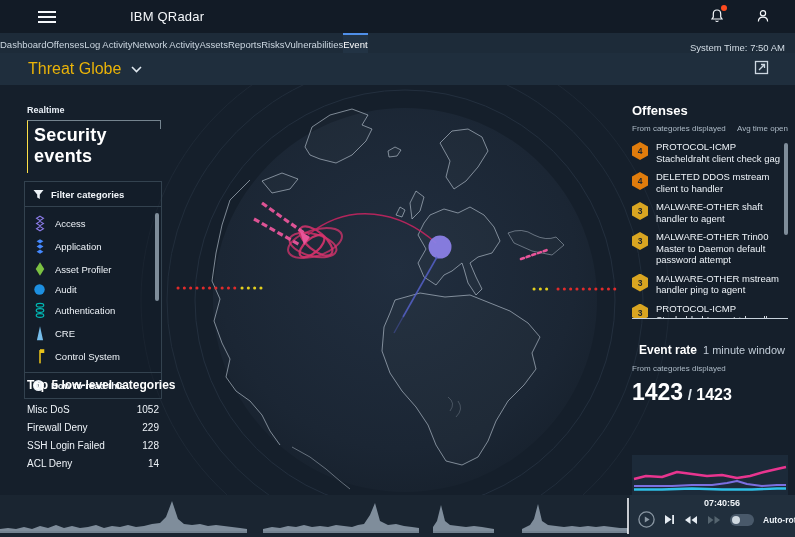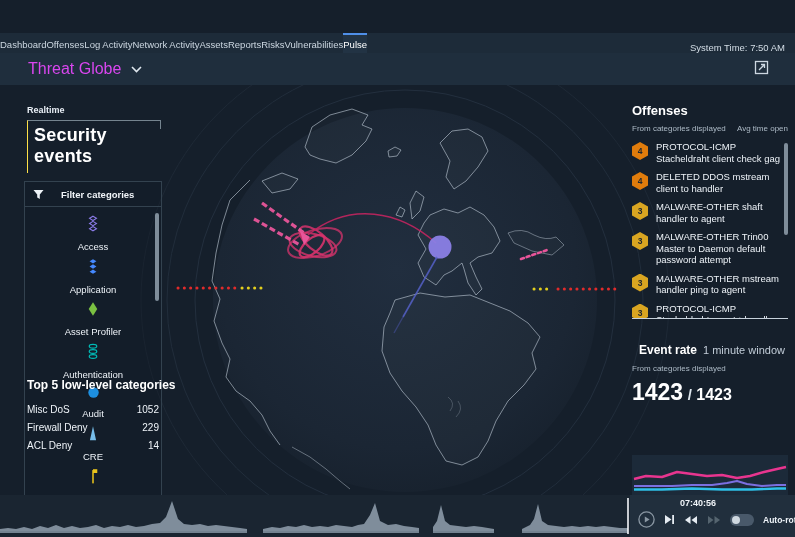--- a/index.html
+++ b/index.html
@@ -22,39 +22,39 @@
   .navbar { position:absolute; left:0; top:33px; width:795px; height:20px; background:#1d2b39;
     display:flex; align-items:stretch; font-size:9.5px; }
   .tabs { display:flex; }
   .tab { padding:0 0; display:flex; align-items:center; color:#ccd7e1; cursor:pointer; border-top:2px solid transparent; }
   .tab.active { color:#ffffff; border-top:2px solid #4f8fe8; background:#223344; }
   .sys-time { position:absolute; right:10px; top:4px; height:20px; display:flex; align-items:center; color:#d3dde6; font-size:9.5px; }
 
   
   .view-header { position:absolute; left:0; top:53px; width:795px; height:32px; background:#1f2e3d;
     display:flex; align-items:center; }
-  .view-title { margin-left:28px; font-size:16px; color:#d946ef; display:flex; align-items:center; gap:10px; cursor:pointer; }
+  .view-title { margin-left:28px; font-size:16px; color:#eab308; display:flex; align-items:center; gap:10px; cursor:pointer; }
   .launch-btn { position:absolute; right:26px; top:7px; cursor:pointer; }
 
   
   .main { position:absolute; left:0; top:85px; width:795px; height:410px; background:#151f2b; overflow:hidden; }
   .globe-svg { position:absolute; left:0; top:0; }
 
   
   .se-panel { position:absolute; left:14px; top:20px; width:150px; }
   .kicker { font-size:9px; font-weight:bold; color:#e8eef5; margin-left:13px; }
   .se-title-frame { position:relative; margin:5px 0 0 13px; padding:4px 0 6px 6px;
     border-top:1px solid #75848f; border-left:1px solid #fde047; width:134px; }
   .se-title-frame::after { content:""; position:absolute; right:0; top:0; width:1px; height:8px; background:#75848f; }
   .se-title { font-size:18px; font-weight:bold; color:#ffffff; letter-spacing:.2px; }
   .cat-box { position:relative; margin:8px 0 0 10px; width:138px; border:1px solid #33424f; background:rgba(18,27,38,.35); }
-  .filter-row { display:flex; align-items:center; gap:17px; padding:7px 8px 6px 8px; font-size:9.5px; font-weight:bold;
+  .filter-row { display:flex; align-items:center; gap:7px; padding:7px 8px 6px 8px; font-size:9.5px; font-weight:bold;
     color:#f0f4f8; border-bottom:1px solid #33424f; cursor:pointer; }
   .cat-list { position:relative; padding:5px 0 4px 0; }
-  .cat-item { display:flex; align-items:center; gap:9px; padding:3px 8px; font-size:9.5px; color:#eef3f8; cursor:pointer;flex-direction:column; }
+  .cat-item { display:flex; align-items:center; gap:9px; padding:3px 8px; font-size:9.5px; color:#eef3f8; cursor:pointer; }
   .cat-ic { width:13px; display:flex; justify-content:center; }
   .cat-scrollbar { position:absolute; right:2px; top:6px; width:4px; height:88px; border-radius:2px; background:#7f8d9a; }
   .help-row { display:flex; align-items:center; gap:7px; padding:7px 8px; font-size:9.5px; font-weight:bold;
     color:#f0f4f8; border-top:1px solid #33424f; cursor:pointer; }
   .info-ic { width:11px; height:11px; border-radius:50%; background:#eef3f8; color:#1a2530; font-size:8px; font-weight:bold;
     display:flex; align-items:center; justify-content:center; font-family:"Liberation Serif",serif; }
 
   
   .cat-table { position:absolute; left:27px; top:293px; width:196px; }
   .cat-table-title { font-size:12px; font-weight:bold; color:#ffffff; margin-bottom:8px; }
@@ -87,44 +87,67 @@
   .rate-sep { font-size:15px; font-weight:bold; color:#dfe7ee; }
   .rate-tot { font-size:16px; font-weight:bold; }
 
   
   .mini-chart { position:absolute; left:632px; top:370px; width:156px; height:40px; background:#1c2a39; }
 
   
   .bottom { position:absolute; left:0; top:495px; width:795px; height:42px; background:#1a2531; }
   .wave-wrap { position:absolute; left:0; top:0; width:630px; height:42px; cursor:pointer; }
   .controls { position:absolute; left:630px; top:0; width:165px; height:42px; background:#212f3d; }
-  .pb-time { position:absolute; left:50px; top:3px; font-size:9px; font-weight:bold; color:#f0f4f8; }
+  .pb-time { position:absolute; left:74px; top:3px; font-size:9px; font-weight:bold; color:#f0f4f8; }
   .pb-row { position:absolute; left:8px; top:16px; display:flex; align-items:center; gap:9px; }
   .pb-btn { display:flex; align-items:center; justify-content:center; cursor:pointer; }
   .toggle { width:24px; height:12px; border-radius:6px; background:#49596a; position:relative; cursor:pointer; }
   .toggle .knob { position:absolute; left:2px; top:2px; width:8px; height:8px; border-radius:50%; background:#cfd8e0; }
   .pb-label { font-size:8.5px; color:#eef3f8; font-weight:bold; white-space:nowrap; }
 </style>
 </head>
 <body>
 
 <div class="app">
 
+  <div class="topbar">
+    <div class="hamburger">
+        <span></span>
+        <span></span>
+        <span></span>
+      </div>
+    <div class="brand">IBM QRadar</div>
+    <div class="topbar-right">
+      <div class="icon-btn">
+        <svg width="16" height="16" viewBox="0 0 16 16">
+          <path d="M8 2 C5.6 2 4.3 3.8 4.3 6 v3 L3 11 h10 L11.7 9 v-3 C11.7 3.8 10.4 2 8 2 Z" fill="none" stroke="#f4f7fa" stroke-width="1.2"></path>
+          <path d="M6.7 12.6 a1.4 1.4 0 0 0 2.6 0" fill="none" stroke="#f4f7fa" stroke-width="1.2"></path>
+        </svg>
+        <span class="notif-dot"></span>
+      </div>
+      <div class="icon-btn">
+        <svg width="16" height="16" viewBox="0 0 16 16">
+          <circle cx="8" cy="5.2" r="2.6" fill="none" stroke="#f4f7fa" stroke-width="1.2"></circle>
+          <path d="M3.4 13.6 c0-3 2-4.4 4.6-4.4 s4.6 1.4 4.6 4.4" fill="none" stroke="#f4f7fa" stroke-width="1.2"></path>
+        </svg>
+      </div>
+    </div>
+  </div>
 
   <div class="navbar">
     <div class="tabs">
         <div class="tab">Dashboard</div>
         <div class="tab">Offenses</div>
         <div class="tab">Log Activity</div>
         <div class="tab">Network Activity</div>
         <div class="tab">Assets</div>
         <div class="tab">Reports</div>
         <div class="tab">Risks</div>
         <div class="tab">Vulnerabilities</div>
-        <div class="tab active">Pulse</div>
+        <div class="tab active">Event</div>
       </div>
     <div class="sys-time">System Time: 7:50 AM</div>
   </div>
 
   <div class="view-header">
     <div class="view-title">
       <span>Threat Globe</span>
       <svg width="11" height="7" viewBox="0 0 11 7">
         <path d="M1 1 L5.5 5.5 L10 1" fill="none" stroke="#dfe7ee" stroke-width="1.6"></path>
       </svg>
@@ -228,36 +251,36 @@
             </div>
             <div class="cat-item">
               <span class="cat-ic" style="color: rgb(123, 193, 66);">
                 <svg width="12" height="16" viewBox="0 0 14 18">
                   <path d="M7 1 L12 9 7 17 2 9Z" fill="currentColor"></path>
                 </svg>
               </span>
               <span>Asset Profiler</span>
             </div>
             <div class="cat-item">
+              <span class="cat-ic" style="color: rgb(29, 143, 224);">
+                <svg width="13" height="13" viewBox="0 0 14 14">
+                  <circle cx="7" cy="7" r="5.6" fill="currentColor"></circle>
+                </svg>
+              </span>
+              <span>Audit</span>
+            </div>
+            <div class="cat-item">
               <span class="cat-ic" style="color: rgb(0, 186, 182);">
                 <svg width="12" height="17" viewBox="0 0 14 19">
                   <ellipse cx="7" cy="3.4" rx="4.4" ry="2.2" fill="none" stroke="currentColor" stroke-width="1.4"></ellipse>
                   <ellipse cx="7" cy="9.4" rx="4.4" ry="2.2" fill="none" stroke="currentColor" stroke-width="1.4"></ellipse>
                   <ellipse cx="7" cy="15.4" rx="4.4" ry="2.2" fill="none" stroke="currentColor" stroke-width="1.4"></ellipse>
                 </svg>
               </span>
               <span>Authentication</span>
-            </div>
-            <div class="cat-item">
-              <span class="cat-ic" style="color: rgb(29, 143, 224);">
-                <svg width="13" height="13" viewBox="0 0 14 14">
-                  <circle cx="7" cy="7" r="5.6" fill="currentColor"></circle>
-                </svg>
-              </span>
-              <span>Audit</span>
             </div>
             <div class="cat-item">
               <span class="cat-ic" style="color: rgb(130, 207, 255);">
                 <svg width="12" height="17" viewBox="0 0 14 19">
                   <path d="M7 1 L10.6 17.5 H3.4 Z" fill="currentColor" opacity="0.9"></path>
                 </svg>
               </span>
               <span>CRE</span>
             </div>
             <div class="cat-item">
@@ -281,20 +304,24 @@
     <div class="cat-table">
       <div class="cat-table-title">Top 5 low-level categories</div>
       <div id="catTableRows">
           <div class="cat-row">
             <span>Misc DoS</span>
             <span>1052</span>
           </div>
           <div class="cat-row">
             <span>Firewall Deny</span>
             <span>229</span>
+          </div>
+          <div class="cat-row">
+            <span>SSH Login Failed</span>
+            <span>128</span>
           </div>
           <div class="cat-row">
             <span>ACL Deny</span>
             <span>14</span>
           </div>
         </div>
     </div>
 
     <div class="off-panel">
       <div class="off-title">Offenses</div>

